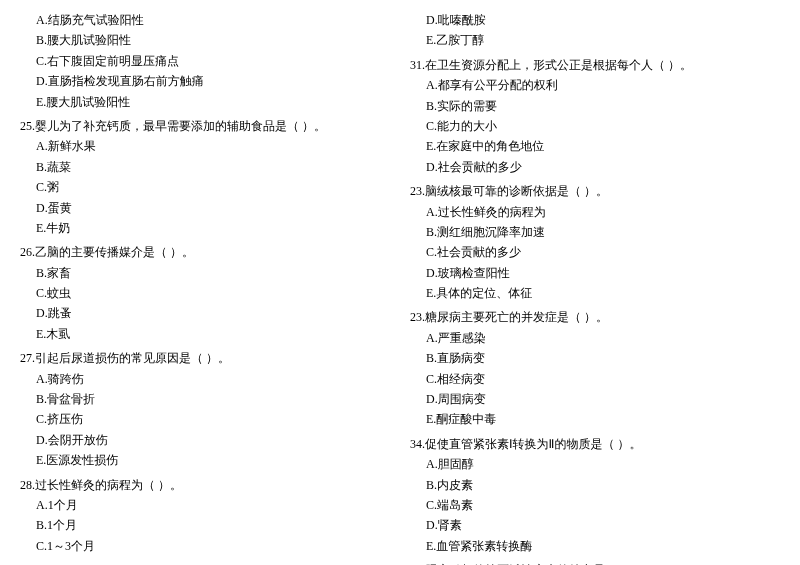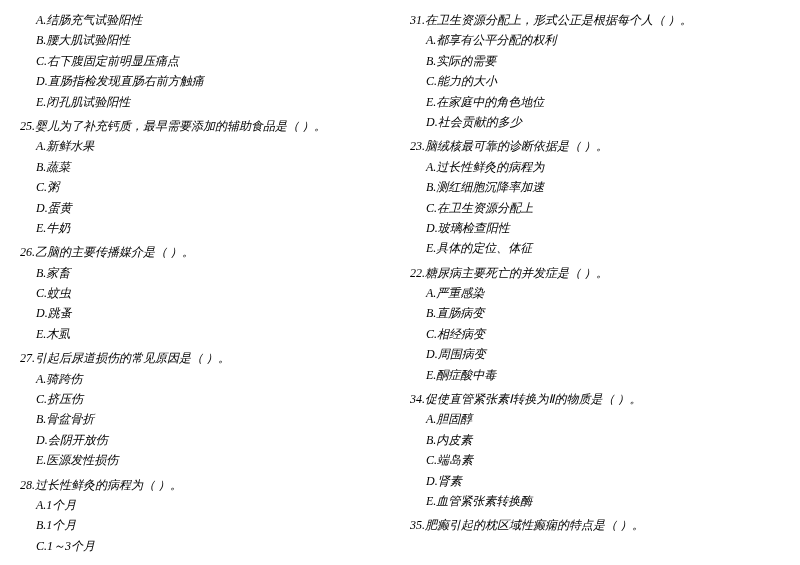--- a/index.html
+++ b/index.html
@@ -23,21 +23,20 @@
       display: flex;
       gap: 20px;
     }
     .column {
       flex: 1;
       font-size: 12px;
       line-height: 1.7;
     }
     .question-block {
       margin-bottom: 4px;
-      font-style: italic;
     }
     .question-title {
       font-size: 12px;
       line-height: 1.7;
     }
     .option {
       padding-left: 16px;
       line-height: 1.7;
     }
   </style>
@@ -45,71 +44,75 @@
 <body>
 
 <div class="page-container">
   <div class="two-column">
     <div class="column" id="left-col">
         <div class="question-block">
           <div class="option">A.结肠充气试验阳性</div>
           <div class="option">B.腰大肌试验阳性</div>
           <div class="option">C.右下腹固定前明显压痛点</div>
           <div class="option">D.直肠指检发现直肠右前方触痛</div>
-          <div class="option">E.闭孔肌试验阳性</div>
+          <div class="option">E.腰大肌试验阳性</div>
         </div>
         <div class="question-block">
           <div class="question-title">25.婴儿为了补充钙质，最早需要添加的辅助食品是（    ）。</div>
           <div class="option">A.新鲜水果</div>
           <div class="option">B.蔬菜</div>
           <div class="option">C.粥</div>
           <div class="option">D.蛋黄</div>
           <div class="option">E.牛奶</div>
         </div>
         <div class="question-block">
           <div class="question-title">26.乙脑的主要传播媒介是（    ）。</div>
           <div class="option">B.家畜</div>
           <div class="option">C.蚊虫</div>
           <div class="option">D.跳蚤</div>
           <div class="option">E.木虱</div>
         </div>
         <div class="question-block">
           <div class="question-title">27.引起后尿道损伤的常见原因是（    ）。</div>
           <div class="option">A.骑跨伤</div>
+          <div class="option">B.骨盆骨折</div>
           <div class="option">C.挤压伤</div>
-          <div class="option">B.骨盆骨折</div>
           <div class="option">D.会阴开放伤</div>
           <div class="option">E.医源发性损伤</div>
         </div>
         <div class="question-block">
           <div class="question-title">28.过长性鲜灸的病程为（    ）。</div>
           <div class="option">A.1个月</div>
           <div class="option">B.1个月</div>
           <div class="option">C.1～3个月</div>
         </div>
       </div>
     <div class="column" id="right-col">
         <div class="question-block">
+          <div class="option">D.吡嗪酰胺</div>
+          <div class="option">E.乙胺丁醇</div>
+        </div>
+        <div class="question-block">
           <div class="question-title">31.在卫生资源分配上，形式公正是根据每个人（    ）。</div>
           <div class="option">A.都享有公平分配的权利</div>
           <div class="option">B.实际的需要</div>
           <div class="option">C.能力的大小</div>
           <div class="option">E.在家庭中的角色地位</div>
           <div class="option">D.社会贡献的多少</div>
         </div>
         <div class="question-block">
           <div class="question-title">23.脑绒核最可靠的诊断依据是（    ）。</div>
           <div class="option">A.过长性鲜灸的病程为</div>
           <div class="option">B.测红细胞沉降率加速</div>
-          <div class="option">C.在卫生资源分配上</div>
+          <div class="option">C.社会贡献的多少</div>
           <div class="option">D.玻璃检查阳性</div>
           <div class="option">E.具体的定位、体征</div>
         </div>
         <div class="question-block">
-          <div class="question-title">22.糖尿病主要死亡的并发症是（    ）。</div>
+          <div class="question-title">23.糖尿病主要死亡的并发症是（    ）。</div>
           <div class="option">A.严重感染</div>
           <div class="option">B.直肠病变</div>
           <div class="option">C.相经病变</div>
           <div class="option">D.周围病变</div>
           <div class="option">E.酮症酸中毒</div>
         </div>
         <div class="question-block">
           <div class="question-title">34.促使直管紧张素Ⅰ转换为Ⅱ的物质是（    ）。</div>
           <div class="option">A.胆固醇</div>
           <div class="option">B.内皮素</div>

